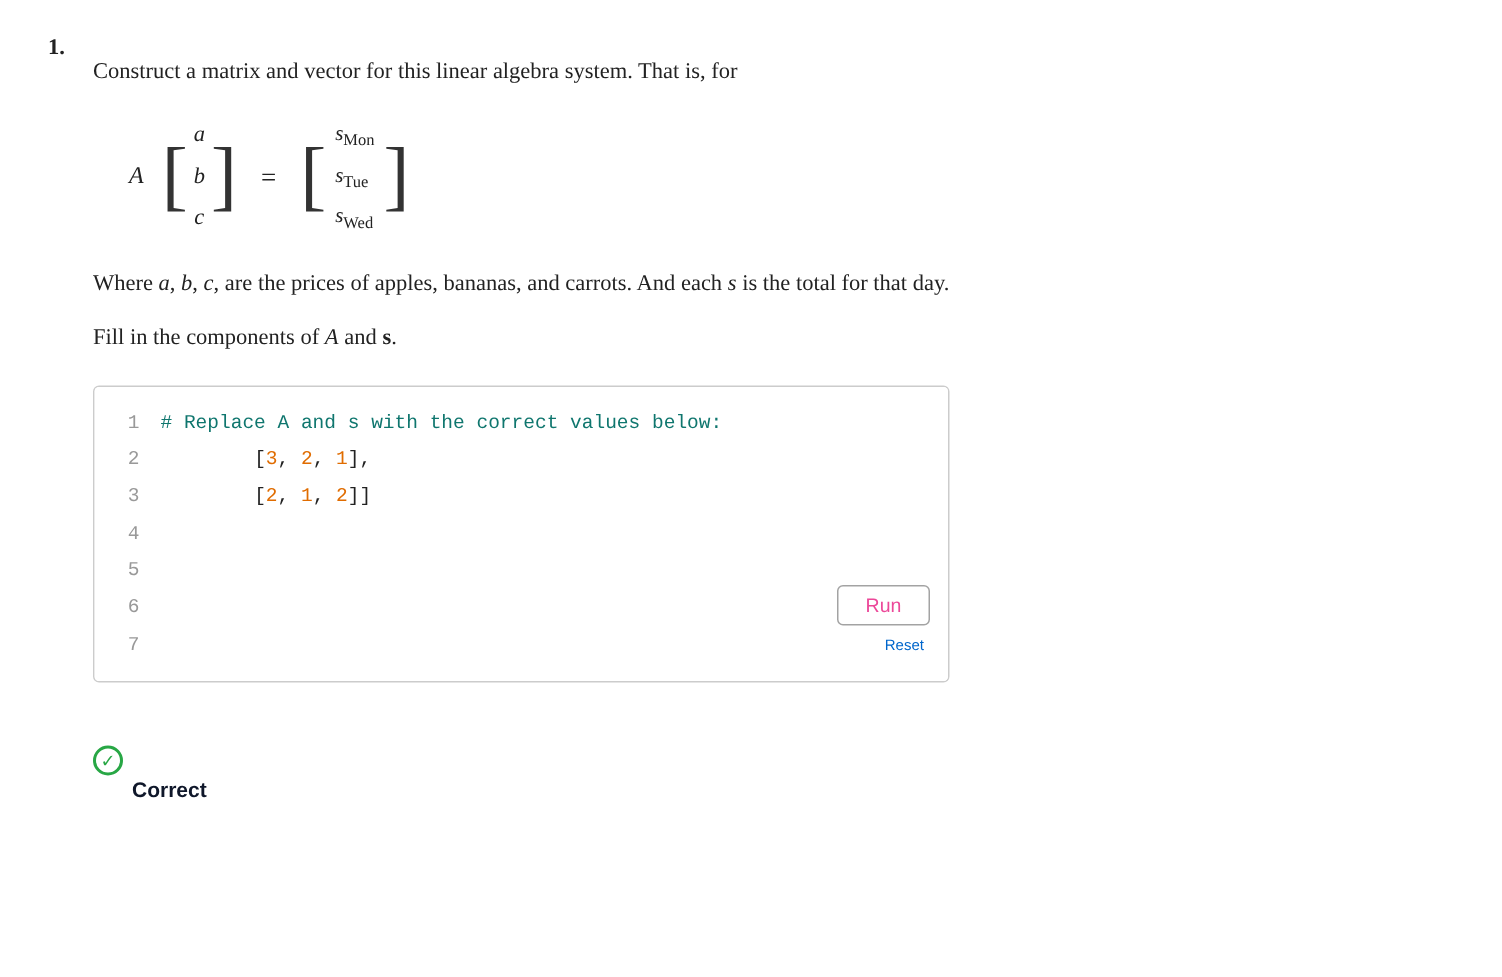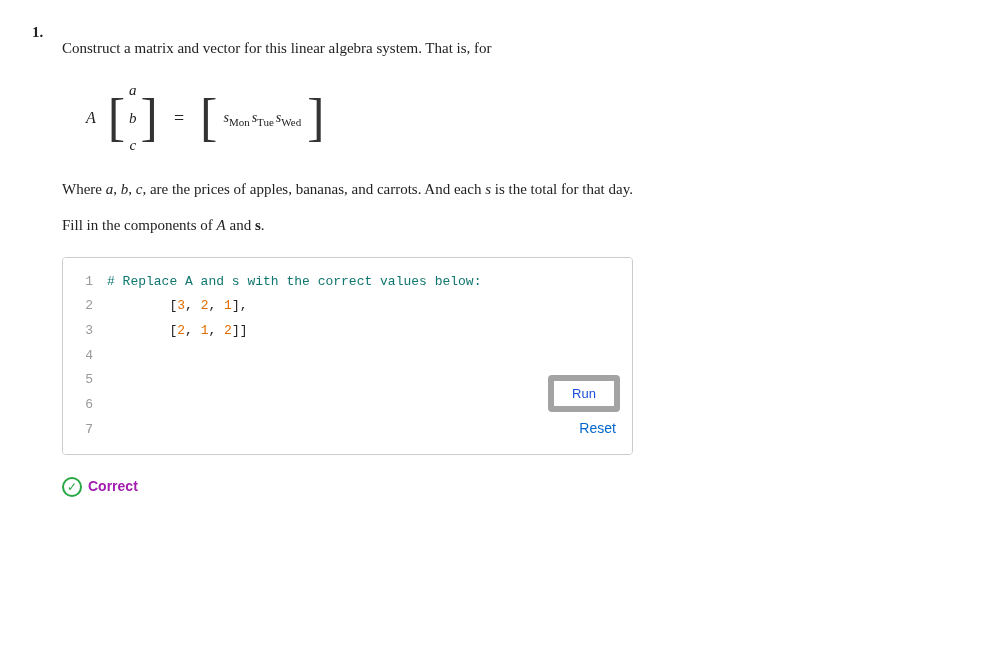--- a/index.html
+++ b/index.html
@@ -69,21 +69,21 @@
       font-style: italic;
       line-height: 1.7;
       font-size: 15px;
     }
     .eq-sign {
       font-size: 18px;
       margin: 0 6px;
     }
     .vector-col {
       display: flex;
-      flex-direction: row;
+      flex-direction: column;
       align-items: flex-start;
       gap: 2px;
       padding: 0 6px;
       text-align: center;
     }
     .vector-cell {
       font-size: 14px;
       line-height: 1.7;
       white-space: nowrap;
     }
@@ -138,33 +138,33 @@
       position: absolute;
       right: 12px;
       bottom: 16px;
       display: flex;
       flex-direction: column;
       gap: 6px;
       align-items: flex-end;
     }
     .btn-run {
       background: #fff;
-      border: 6px solid #a3a3a3;
+      border: 1px solid #a3a3a3;
       border-radius: 4px;
       padding: 5px 18px;
       font-size: 13px;
       cursor: pointer;
       font-family: Arial, sans-serif;
-      color: #1d4ed8;
+      color: #ec4899;
     }
     .btn-reset {
       background: none;
       border: none;
       color: #0066cc;
-      font-size: 14px;
+      font-size: 10px;
       cursor: pointer;
       font-family: Arial, sans-serif;
       padding: 2px 4px;
     }
 
     
     .correct-badge {
       display: flex;
       align-items: center;
       gap: 6px;
@@ -179,24 +179,25 @@
       align-items: center;
       justify-content: center;
       flex-shrink: 0;
     }
     .check-mark {
       color: #28a745;
       font-size: 12px;
       line-height: 1;
     }
     .correct-text {
-      color: #a21caf;
+      color: #0f172a;
       font-weight: bold;
       font-family: Arial, sans-serif;
       font-size: 14px;
+      margin-top: 40px;
     }
 
     em { font-style: italic; }
     strong { font-weight: bold; }
   </style>
 </head>
 <body>
 
 <div class="question-block">
   <span class="question-number">1.</span>

